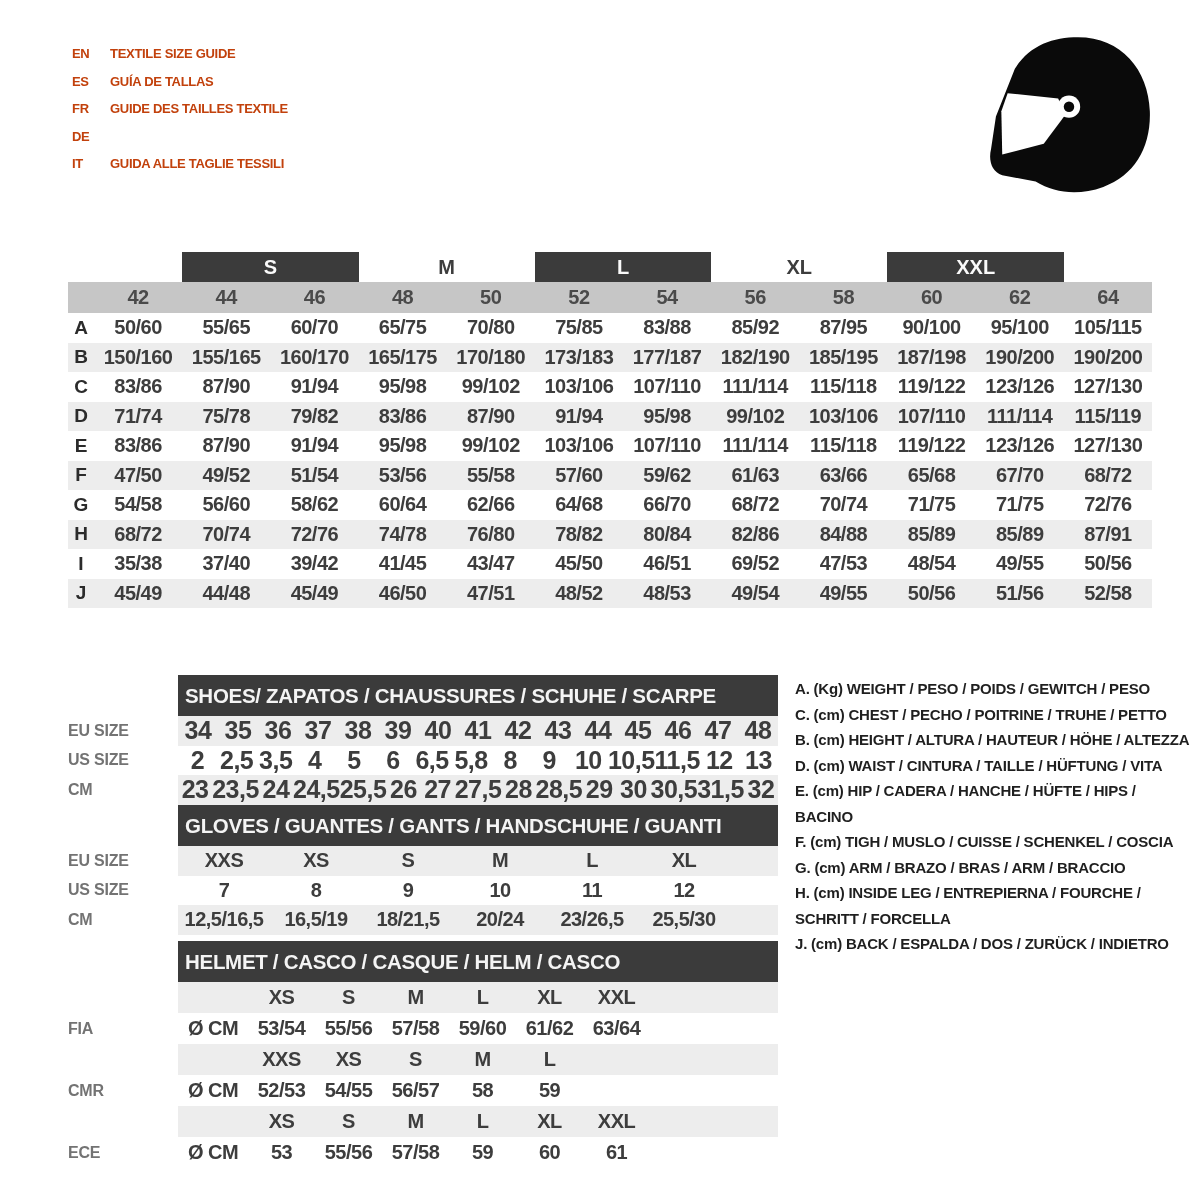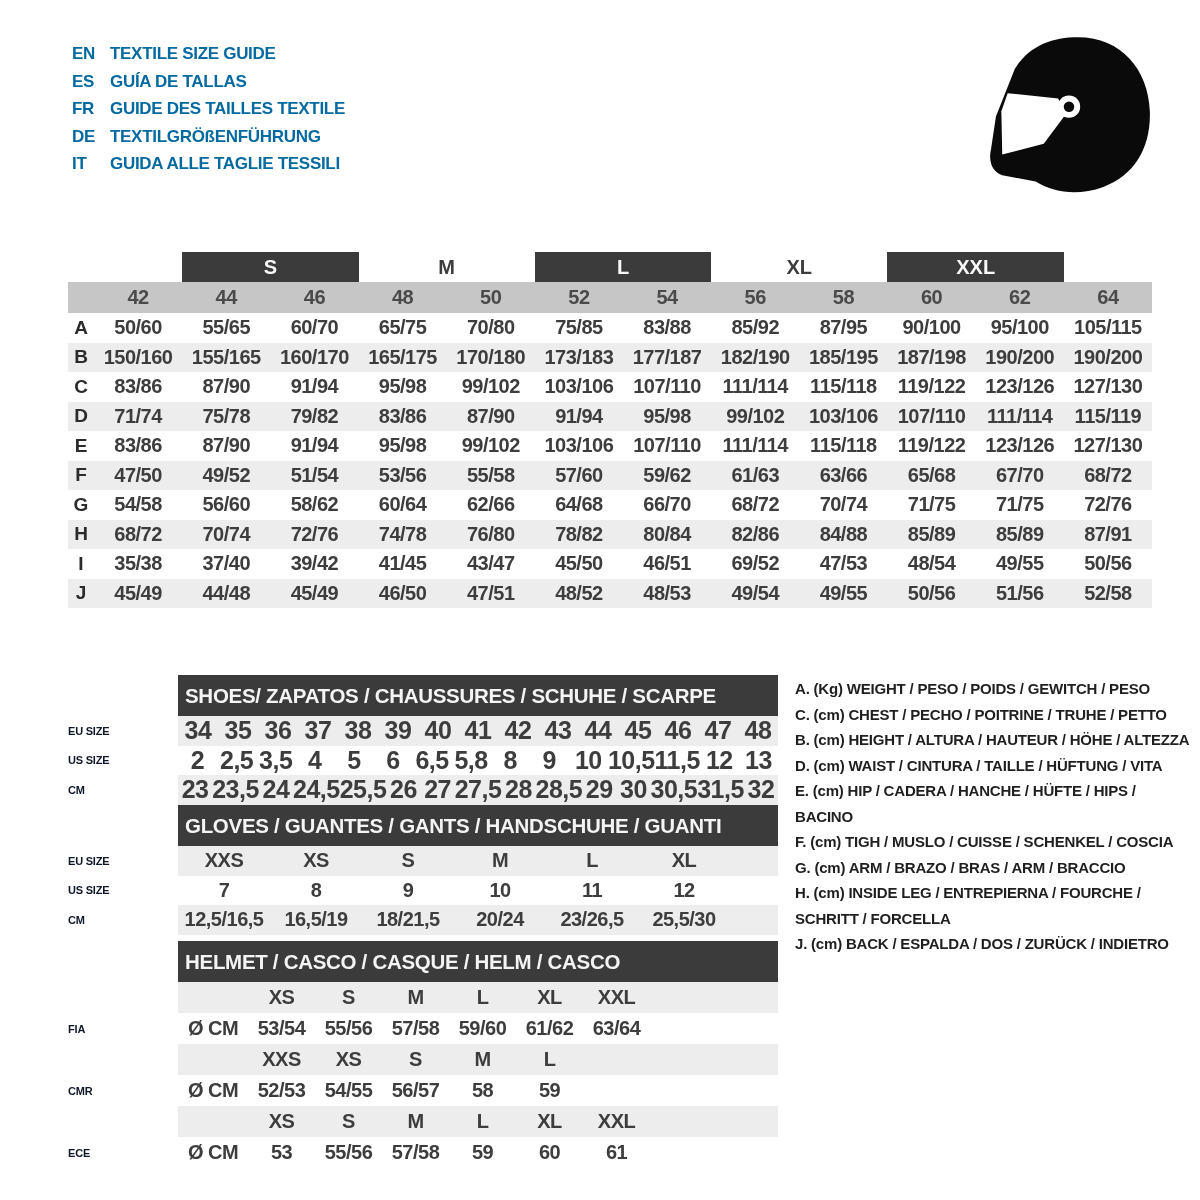--- a/index.html
+++ b/index.html
@@ -1,21 +1,21 @@
 <!DOCTYPE html>
 <html><head>
 <meta charset="utf-8">
 <style>
   html,body{margin:0;padding:0;background:#ffffff;}
   .page{position:relative;width:1200px;height:1200px;background:#ffffff;overflow:hidden;
         font-family:"Liberation Sans","DejaVu Sans",sans-serif;}
 
   
   #langs{position:absolute;left:72px;top:40px;}
-  .lang{display:flex;line-height:27.5px;font-size:17px;font-weight:bold;color:#0369a1;letter-spacing:-0.3px;}
+  .lang{display:flex;line-height:27.5px;font-size:13px;font-weight:bold;color:#c2410c;letter-spacing:-0.3px;}
   .lang .code{width:38px;flex:0 0 38px;}
   #helmet-logo{position:absolute;left:978px;top:30px;}
 
   
   #textile-table{position:absolute;left:68px;top:252px;width:1084px;}
   .t-grid{display:grid;grid-template-columns:26px repeat(12,1fr);}
   .cell{display:flex;align-items:center;justify-content:center;}
   .vfont{font-weight:bold;font-size:20px;color:#3d3d3d;letter-spacing:-0.5px;white-space:nowrap;}
   #size-group-row{height:30px;}
   .szgrp{display:flex;align-items:center;justify-content:center;font-size:20px;font-weight:bold;color:#3d3d3d;}
@@ -24,21 +24,21 @@
   #num-row .vfont{color:#4a4a4a;}
   .body-row{height:29.5px;}
   .body-row.striped{background:#ededed;}
   .rowletter{font-weight:bold;font-size:19px;color:#2b2b2b;}
 
   
   .bt{position:absolute;left:68px;width:710px;}
   .bt .bar{margin-left:110px;height:41px;background:#3b3b3b;color:#f4f4f4;display:flex;align-items:center;
            padding-left:7px;font-size:20.5px;font-weight:bold;letter-spacing:-0.3px;box-sizing:border-box;}
   .bt .trow{display:flex;height:29.5px;}
-  .bt .rlabel{width:110px;flex:0 0 110px;display:flex;align-items:center;font-size:11px;font-weight:bold;color:#0f172a;letter-spacing:-0.2px;}
+  .bt .rlabel{width:110px;flex:0 0 110px;display:flex;align-items:center;font-size:16px;font-weight:bold;color:#737373;letter-spacing:-0.2px;}
   .bt .data{flex:1;display:grid;}
   .bt .trow.striped .data{background:#ededed;}
   .sm{font-size:25px;}
   #shoes-table .data{grid-template-columns:repeat(15,1fr);}
   #gloves-table .data{grid-template-columns:repeat(6,92px) 1fr;}
   #helmet-table .trow{height:31px;}
   #helmet-table .data{grid-template-columns:70px repeat(6,67px) 1fr;}
 
   
   #legend{position:absolute;left:795px;top:676px;width:398px;}
@@ -57,21 +57,20 @@
       <div class="lang">
         <div class="code">ES</div>
         <div class="title">GUÍA DE TALLAS</div>
       </div>
       <div class="lang">
         <div class="code">FR</div>
         <div class="title">GUIDE DES TAILLES TEXTILE</div>
       </div>
       <div class="lang">
         <div class="code">DE</div>
-        <div class="title">TEXTILGRÖßENFÜHRUNG</div>
       </div>
       <div class="lang">
         <div class="code">IT</div>
         <div class="title">GUIDA ALLE TAGLIE TESSILI</div>
       </div>
     </div>
 
   <div id="helmet-logo">
     <svg width="182" height="166" viewBox="0 0 100 92">
       <path fill="#0a0a0a" d="M 55 4

